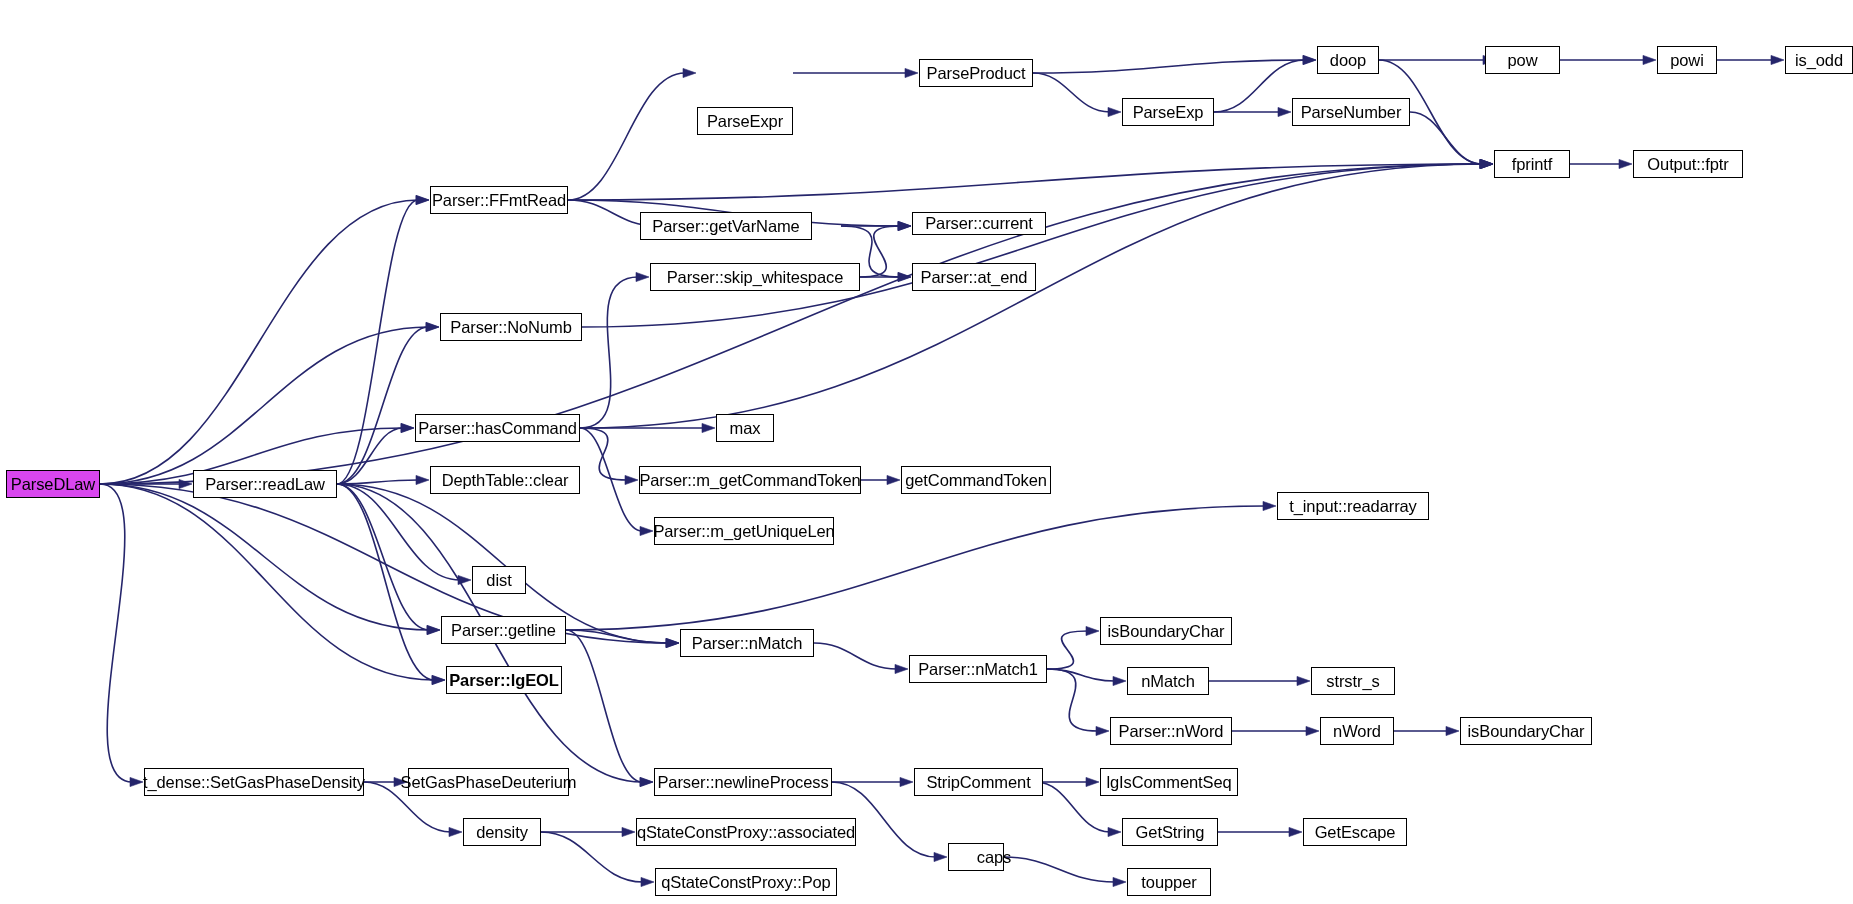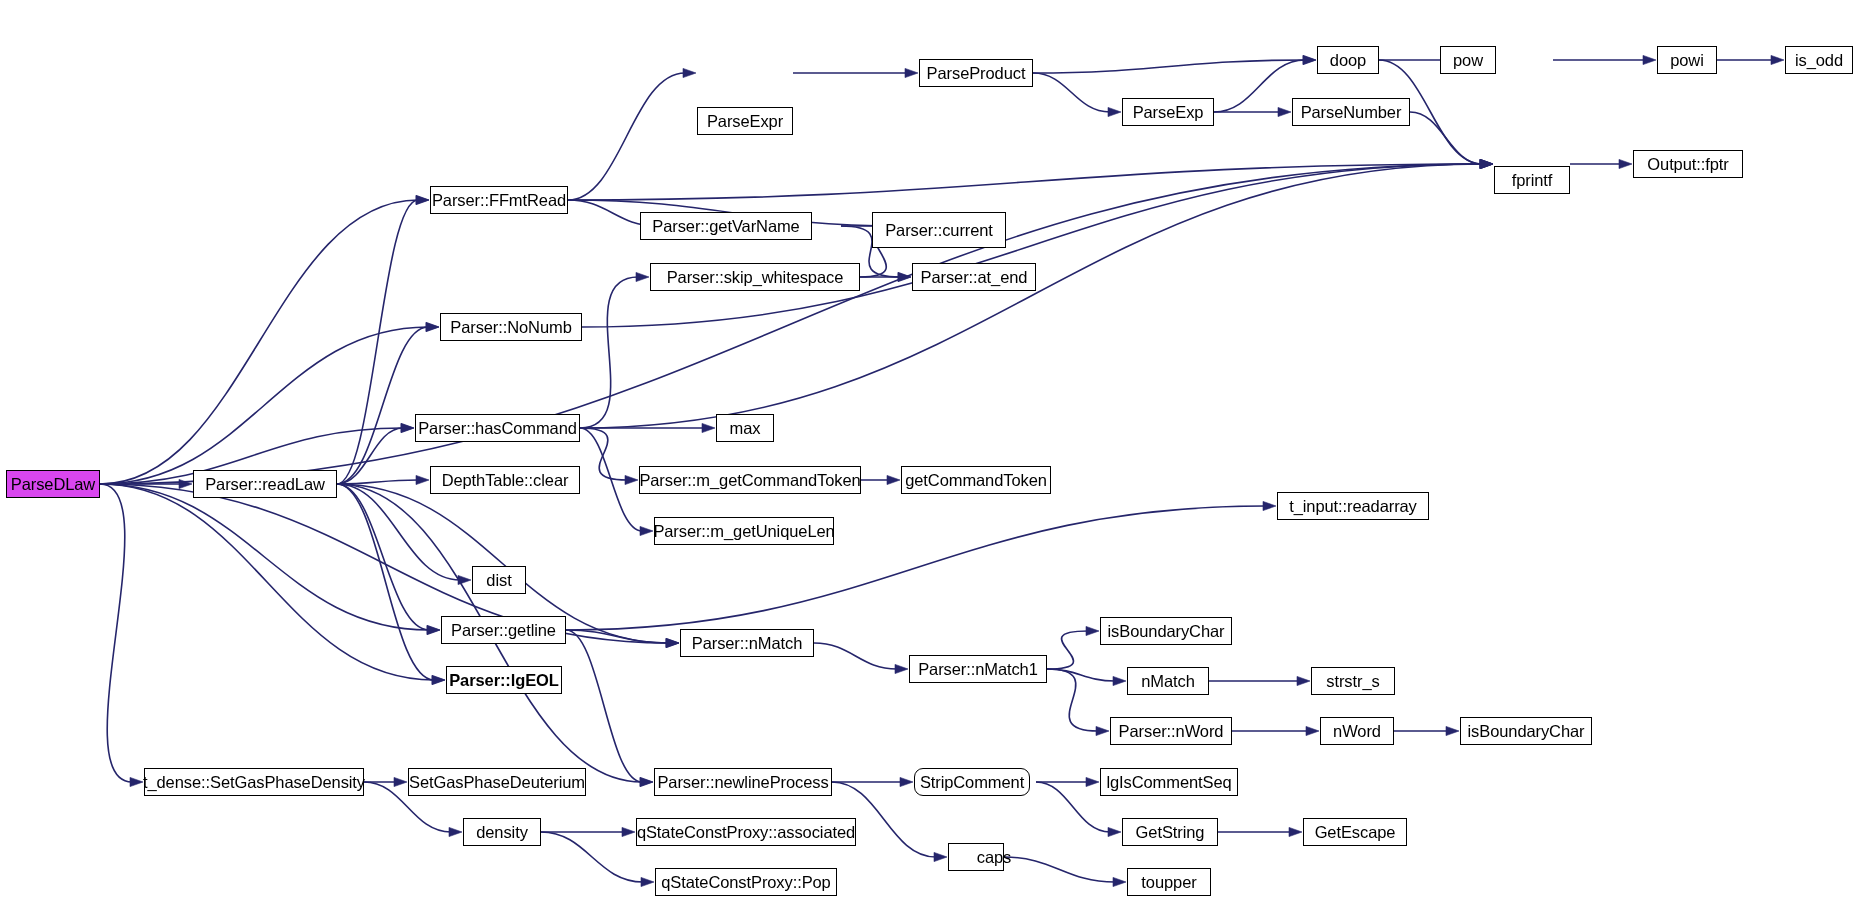--- a/index.html
+++ b/index.html
@@ -187,27 +187,27 @@
     </svg>
   <div id="nodes-layer">
       <div class="node-box root" style="left: 6px; top: 470px; width: 94px; height: 28px;">ParseDLaw</div>
       <div class="node-box" style="left: 193px; top: 470px; width: 144px; height: 28px;">Parser::readLaw</div>
       <div class="node-box" style="left: 430px; top: 186px; width: 138px; height: 28px;">Parser::FFmtRead</div>
       <div class="node-box" style="left: 697px; top: 59px; width: 96px; height: 28px; margin-top: 48px;">ParseExpr</div>
       <div class="node-box" style="left: 919px; top: 59px; width: 114px; height: 28px;">ParseProduct</div>
       <div class="node-box" style="left: 1122px; top: 98px; width: 92px; height: 28px;">ParseExp</div>
       <div class="node-box" style="left: 1292px; top: 98px; width: 118px; height: 28px;">ParseNumber</div>
       <div class="node-box" style="left: 1317px; top: 46px; width: 62px; height: 28px;">doop</div>
-      <div class="node-box" style="left: 1440px; top: 46px; width: 56px; height: 28px;">pow</div>
+      <div class="node-box" style="left: 1485px; top: 46px; width: 75px; height: 28px;">pow</div>
       <div class="node-box" style="left: 1657px; top: 46px; width: 60px; height: 28px;">powi</div>
       <div class="node-box" style="left: 1785px; top: 46px; width: 68px; height: 28px;">is_odd</div>
-      <div class="node-box" style="left: 1494px; top: 150px; width: 76px; height: 28px; margin-top: 16px;">fprintf</div>
+      <div class="node-box" style="left: 1494px; top: 150px; width: 76px; height: 28px;">fprintf</div>
       <div class="node-box" style="left: 1633px; top: 150px; width: 110px; height: 28px;">Output::fptr</div>
       <div class="node-box" style="left: 640px; top: 212px; width: 172px; height: 28px;">Parser::getVarName</div>
-      <div class="node-box" style="left: 872px; top: 212px; width: 134px; height: 36px;">Parser::current</div>
+      <div class="node-box" style="left: 912px; top: 212px; width: 134px; height: 23px;">Parser::current</div>
       <div class="node-box" style="left: 650px; top: 263px; width: 210px; height: 28px;">Parser::skip_whitespace</div>
       <div class="node-box" style="left: 912px; top: 263px; width: 124px; height: 28px;">Parser::at_end</div>
       <div class="node-box" style="left: 440px; top: 313px; width: 142px; height: 28px;">Parser::NoNumb</div>
       <div class="node-box" style="left: 415px; top: 414px; width: 165px; height: 28px;">Parser::hasCommand</div>
       <div class="node-box" style="left: 716px; top: 414px; width: 58px; height: 28px;">max</div>
       <div class="node-box" style="left: 639px; top: 466px; width: 222px; height: 28px;">Parser::m_getCommandToken</div>
       <div class="node-box" style="left: 901px; top: 466px; width: 150px; height: 28px;">getCommandToken</div>
       <div class="node-box" style="left: 430px; top: 466px; width: 150px; height: 28px;">DepthTable::clear</div>
       <div class="node-box" style="left: 654px; top: 517px; width: 180px; height: 28px;">Parser::m_getUniqueLen</div>
       <div class="node-box" style="left: 472px; top: 566px; width: 54px; height: 28px;">dist</div>
@@ -216,25 +216,25 @@
       <div class="node-box" style="left: 680px; top: 629px; width: 134px; height: 28px;">Parser::nMatch</div>
       <div class="node-box" style="left: 446px; top: 666px; width: 116px; height: 28px; font-weight: bold;">Parser::lgEOL</div>
       <div class="node-box" style="left: 909px; top: 655px; width: 138px; height: 28px;">Parser::nMatch1</div>
       <div class="node-box" style="left: 1100px; top: 617px; width: 132px; height: 28px;">isBoundaryChar</div>
       <div class="node-box" style="left: 1127px; top: 667px; width: 82px; height: 28px;">nMatch</div>
       <div class="node-box" style="left: 1311px; top: 667px; width: 84px; height: 28px;">strstr_s</div>
       <div class="node-box" style="left: 1110px; top: 717px; width: 122px; height: 28px;">Parser::nWord</div>
       <div class="node-box" style="left: 1320px; top: 717px; width: 74px; height: 28px;">nWord</div>
       <div class="node-box" style="left: 1460px; top: 717px; width: 132px; height: 28px;">isBoundaryChar</div>
       <div class="node-box" style="left: 144px; top: 768px; width: 220px; height: 28px;">t_dense::SetGasPhaseDensity</div>
-      <div class="node-box" style="left: 408px; top: 768px; width: 178px; height: 28px;">SetGasPhaseDeuterium</div>
+      <div class="node-box" style="left: 408px; top: 768px; width: 161px; height: 28px;">SetGasPhaseDeuterium</div>
       <div class="node-box" style="left: 463px; top: 818px; width: 78px; height: 28px;">density</div>
       <div class="node-box" style="left: 636px; top: 818px; width: 220px; height: 28px;">qStateConstProxy::associated</div>
       <div class="node-box" style="left: 655px; top: 868px; width: 182px; height: 28px;">qStateConstProxy::Pop</div>
       <div class="node-box" style="left: 654px; top: 768px; width: 178px; height: 28px;">Parser::newlineProcess</div>
-      <div class="node-box" style="left: 914px; top: 768px; width: 116px; height: 28px; border-radius: 9px;">StripComment</div>
+      <div class="node-box" style="left: 914px; top: 768px; width: 129px; height: 28px;">StripComment</div>
       <div class="node-box" style="left: 1100px; top: 768px; width: 138px; height: 28px;">lgIsCommentSeq</div>
       <div class="node-box" style="left: 1122px; top: 818px; width: 96px; height: 28px;">GetString</div>
       <div class="node-box" style="left: 1303px; top: 818px; width: 104px; height: 28px;">GetEscape</div>
       <div class="node-box" style="left: 948px; top: 843px; width: 56px; height: 28px; padding-left: 36px;">caps</div>
       <div class="node-box" style="left: 1127px; top: 868px; width: 84px; height: 28px;">toupper</div>
     </div>
 </div>
 
 </body></html>

